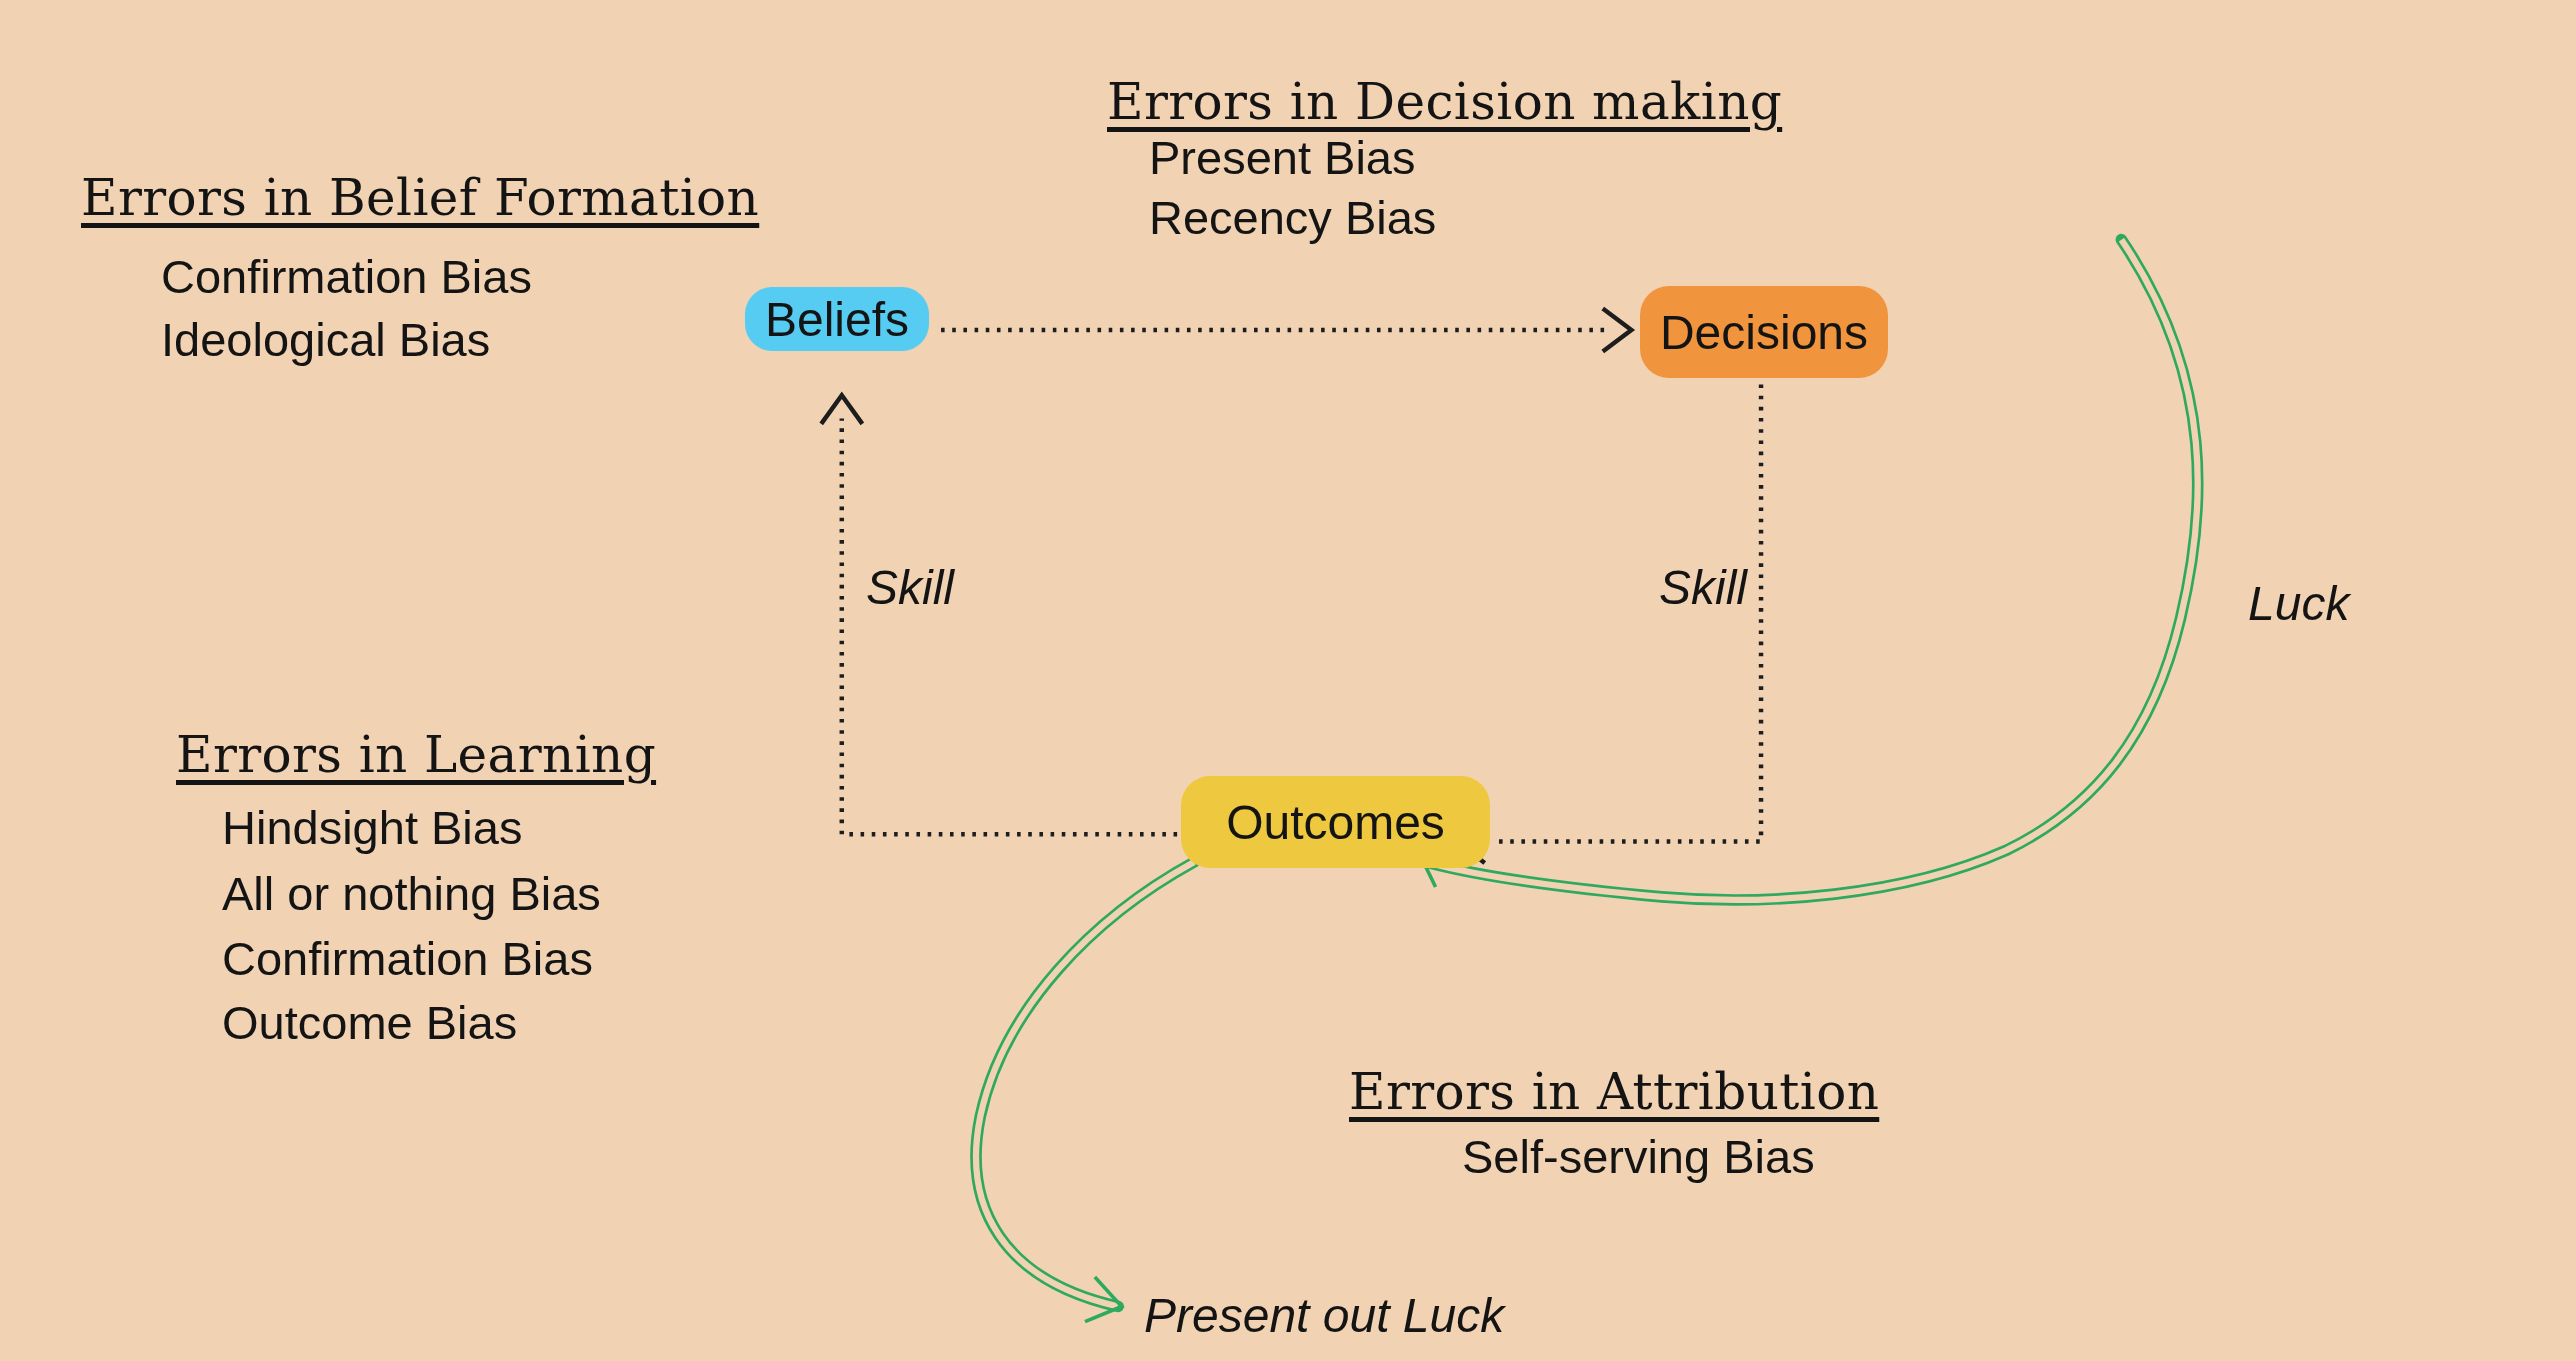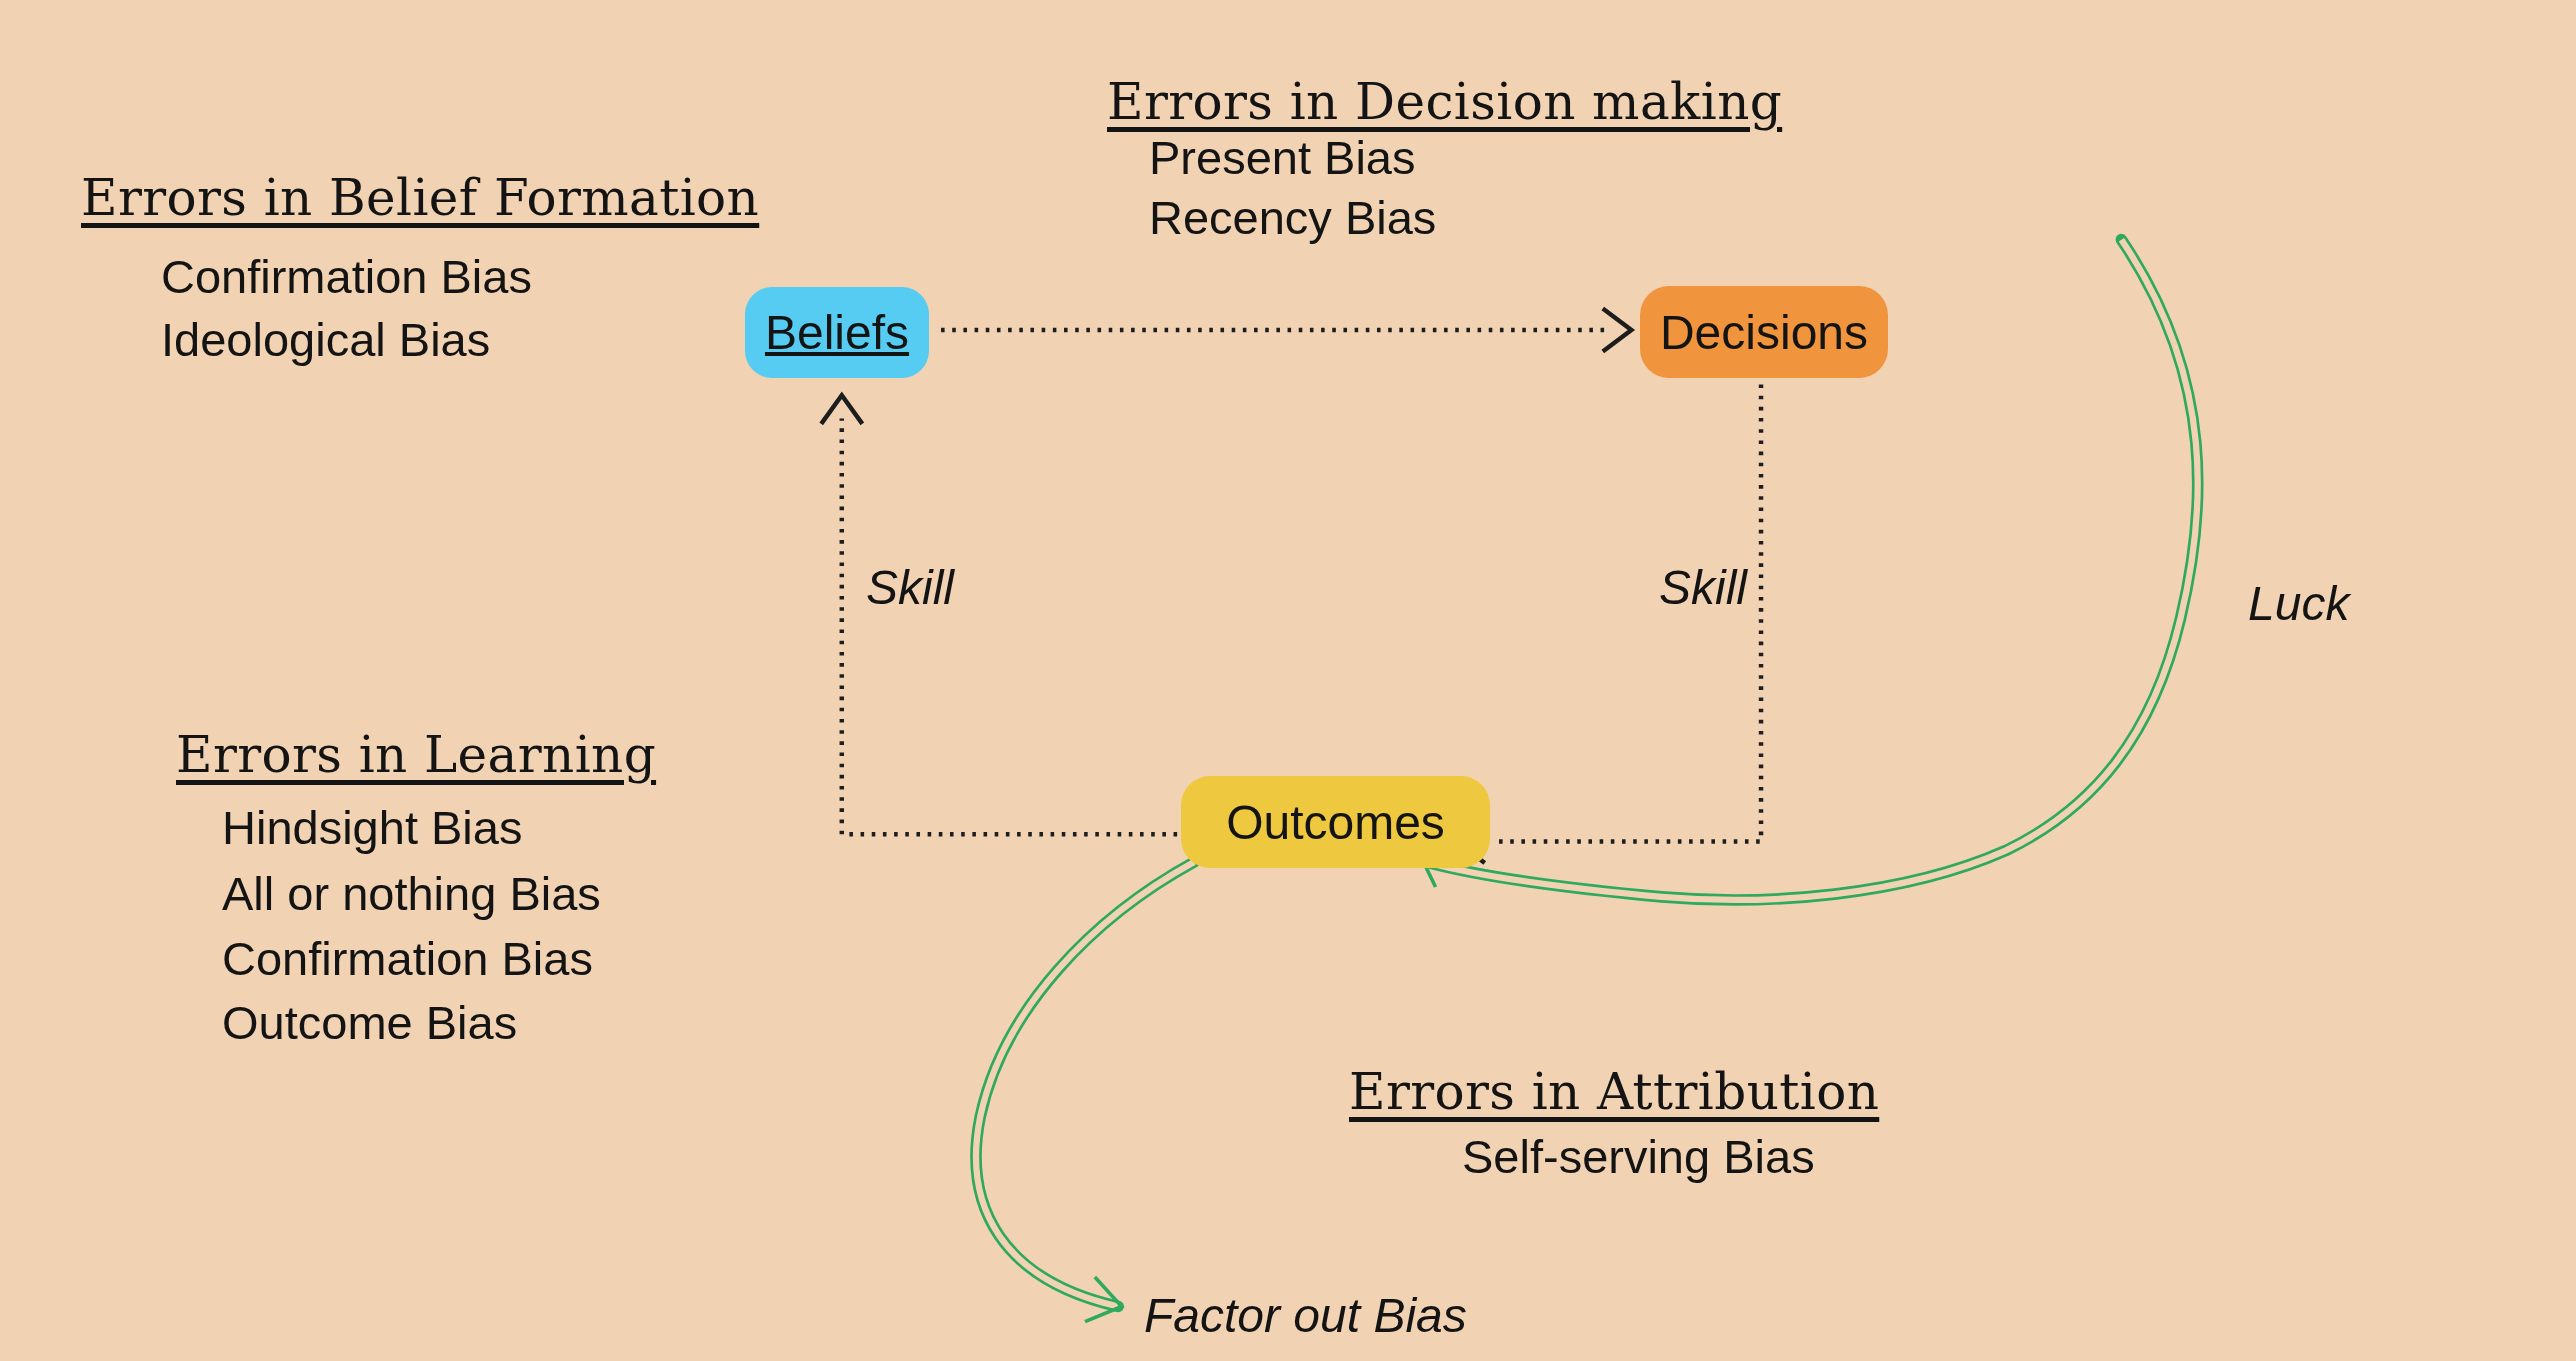--- a/index.html
+++ b/index.html
@@ -48,21 +48,21 @@
   }
   .node {
     position: absolute;
     display: flex;
     align-items: center;
     justify-content: center;
     font-size: 48px;
     color: #141414;
     cursor: pointer;
   }
-  .node-beliefs   { left: 745px;  top: 287px; width: 184px; height: 91px; border-radius: 27px; background: #56ccf2; text-decoration: underline; }
+  .node-beliefs   { left: 745px;  top: 287px; width: 184px; height: 64px; border-radius: 27px; background: #56ccf2; }
   .node-decisions { left: 1640px; top: 286px; width: 248px; height: 92px; border-radius: 29px; background: #f0943e; }
   .node-outcomes  { left: 1181px; top: 776px; width: 309px; height: 92px; border-radius: 29px; background: #eec83f; }
 
   
   .bf-title { left: 81px;   top: 173px; }
   .bf-i0    { left: 161px;  top: 253px; }
   .bf-i1    { left: 161px;  top: 316px; }
   .dm-title { left: 1093px; top: 77px; margin-left: 14px;  }
   .dm-i0    { left: 1149px; top: 134px; }
   .dm-i1    { left: 1149px; top: 194px; }
@@ -126,16 +126,16 @@
   <div class="node node-decisions">
     <span>Decisions</span>
   </div>
   <div class="node node-outcomes">
     <span>Outcomes</span>
   </div>
 
   <div class="txt edge-label lbl-skill-left">Skill</div>
   <div class="txt edge-label lbl-skill-right">Skill</div>
   <div class="txt edge-label lbl-luck">Luck</div>
-  <div class="txt edge-label lbl-factor">Factor out Bias</div>
+  <div class="txt edge-label lbl-factor">Present out Luck</div>
 
 </div>
 
 
 </body></html>

